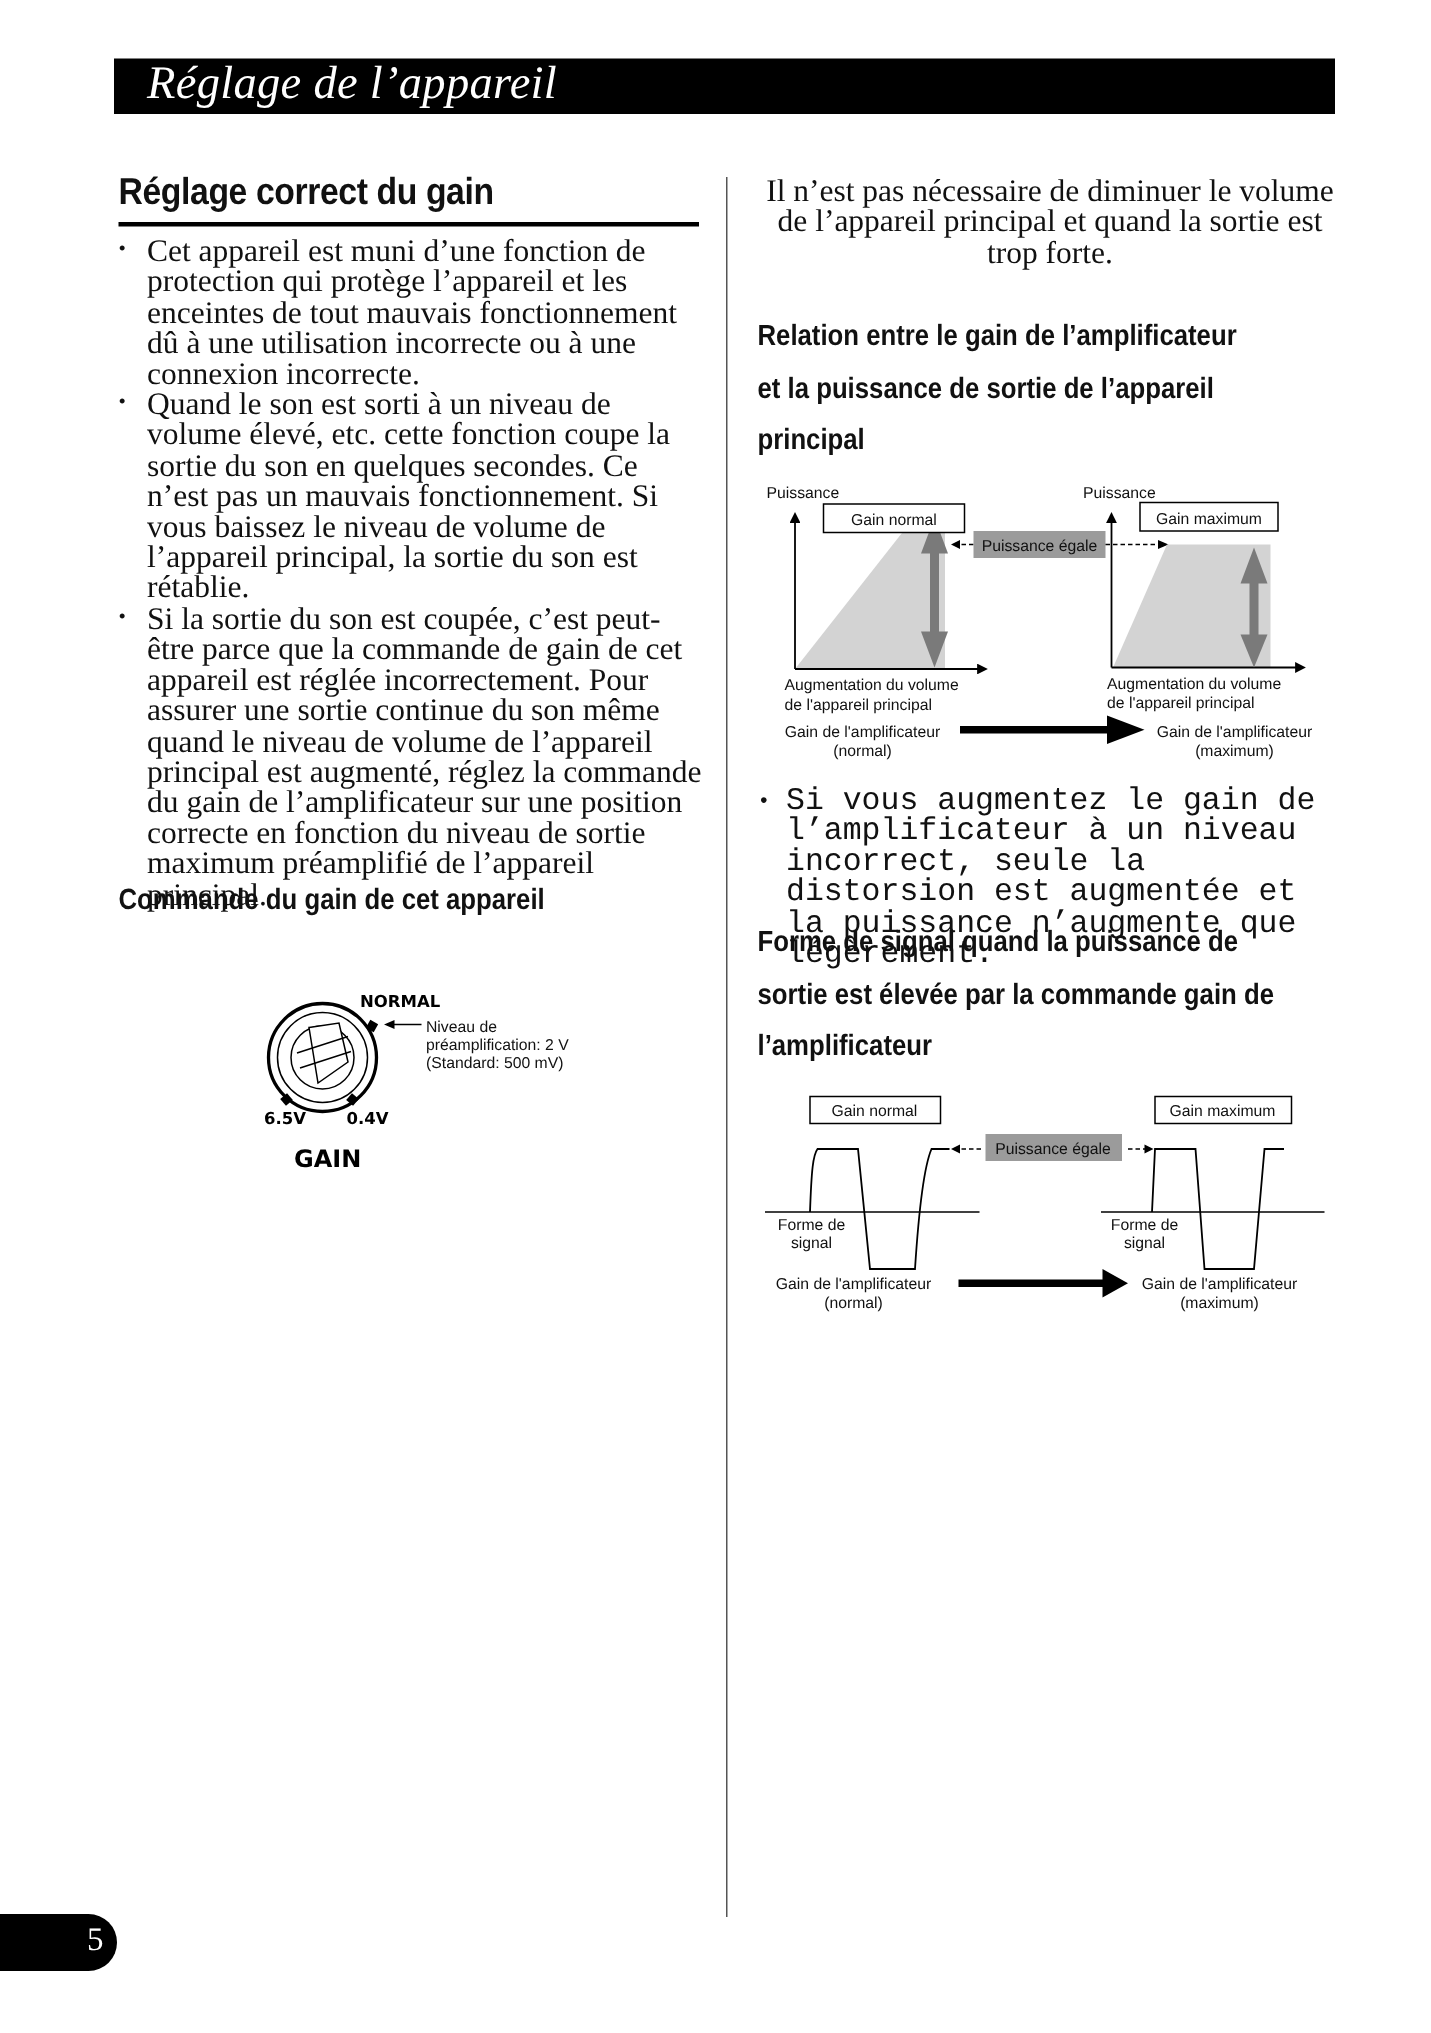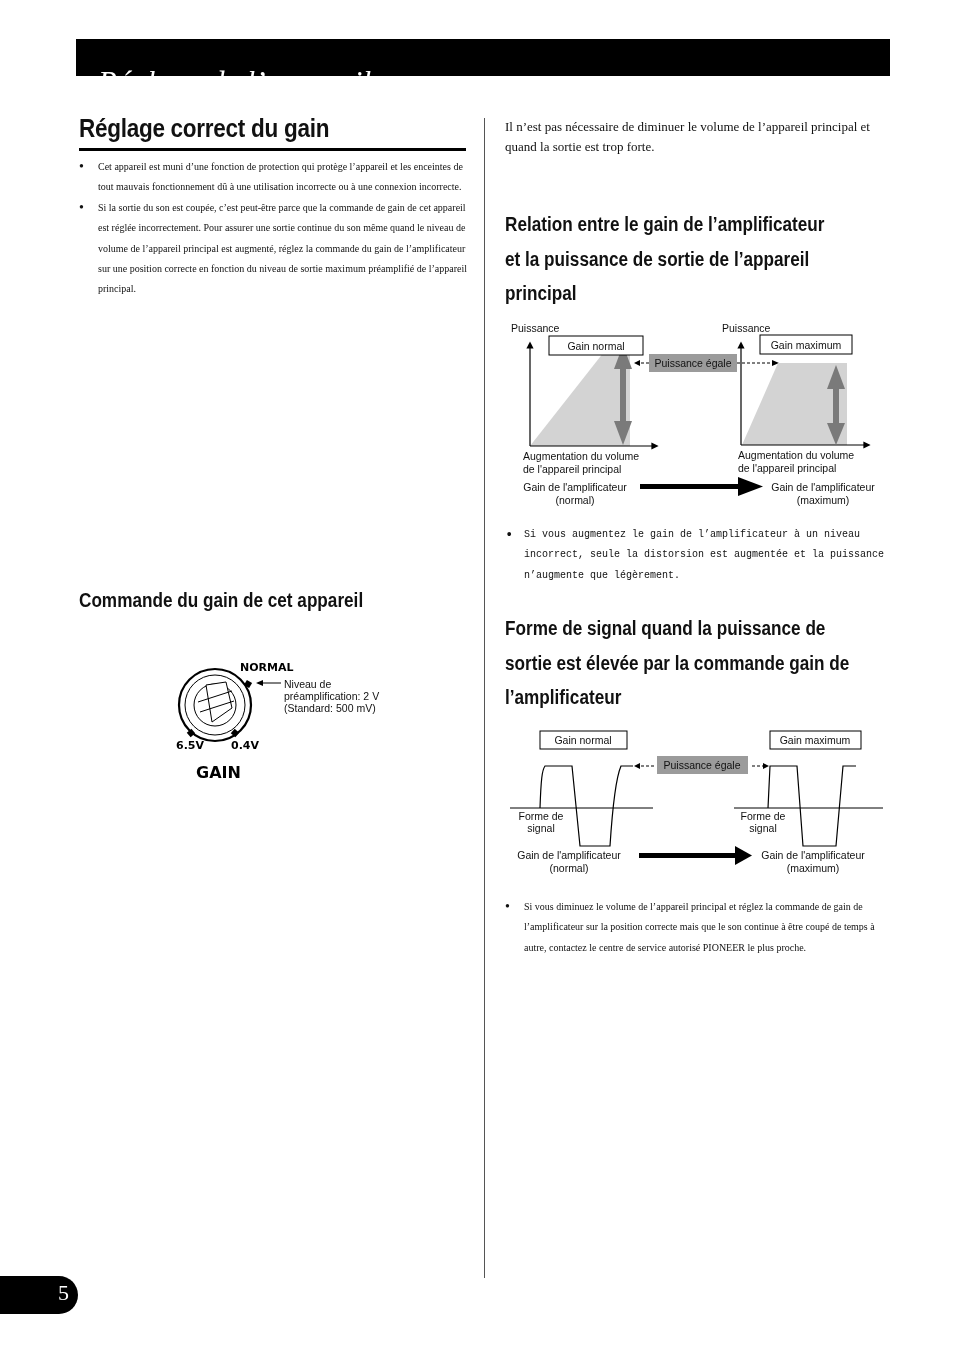--- a/index.html
+++ b/index.html
@@ -1,30 +1,30 @@
 <!DOCTYPE html>
 <html><head>
 <meta charset="utf-8">
 <style>
   html, body { margin:0; padding:0; background:#fff; }
   body { width:954px; height:1355px; position:relative; overflow:hidden; color:#111;
          font-family:"Liberation Serif", serif; }
   .banner { position:absolute; left:76px; top:39px; width:814px; height:37px; background:#000; }
   .banner-title { position:absolute; left:22px; top:-2px; color:#fff; font-style:italic;
-         font-family:"Liberation Serif", serif; font-size:31px; letter-spacing:0.2px;margin-top:28px; }
+         font-family:"Liberation Serif", serif; font-size:31px; letter-spacing:0.2px; }
   .col-divider { position:absolute; left:484px; top:118px; width:1px; height:1160px; background:#555; }
   .h1 { position:absolute; left:79px; top:114px; font-family:"Liberation Sans", sans-serif;
          font-weight:bold; font-size:25px; transform:scaleX(0.9); transform-origin:left; letter-spacing:-0.3px; }
   .h1-rule { position:absolute; left:79px; top:148px; width:387px; height:3px; background:#000; }
   ul.bullets { list-style:none; margin:0; padding:0; position:absolute; }
-  ul.bullets li { position:relative; padding-left:19px; font-size:10px; line-height:20.4px; }
+  ul.bullets li { position:relative; padding-left:19px; font-size:21px; line-height:20.4px; }
   ul.bullets li::before { content:"•"; position:absolute; left:0; top:0; font-size:14px; }
   .h3 { position:absolute; font-family:"Liberation Sans", sans-serif; font-weight:bold;
          font-size:19.5px; transform:scaleX(0.88); transform-origin:left; line-height:34.5px; }
-  .para { position:absolute; font-size:13px; line-height:20.4px; }
+  .para { position:absolute; font-size:21px; line-height:20.4px;text-align:center; }
   .fig-text { font-family:"Liberation Sans", sans-serif; font-size:10.5px; fill:#111; }
   .fig-text-c { font-family:"Liberation Sans", sans-serif; font-size:10.5px; fill:#111; text-anchor:middle; }
   .knob-label { font-family:"DejaVu Sans", sans-serif; font-weight:bold; fill:#000; }
   .page-tab { position:absolute; left:0; top:1276px; width:78px; height:38px; background:#000;
          border-radius:0 19px 19px 0; }
   .page-num { position:absolute; right:9px; top:4px; color:#fff; font-size:22px; font-family:"Liberation Serif", serif; }
   svg { position:absolute; overflow:visible; }
 </style>
 </head>
 <body>
@@ -33,20 +33,21 @@
   <div class="banner-title">Réglage de l’appareil</div>
 </div>
 
 <div class="col-divider"></div>
 
 <div class="h1">Réglage correct du gain</div>
 <div class="h1-rule"></div>
 
 <ul class="bullets" style="left:79px; top:157px; width:390px;">
   <li>Cet appareil est muni d’une fonction de protection qui protège l’appareil et les enceintes de tout mauvais fonctionnement dû à une utilisation incorrecte ou à une connexion incorrecte.</li>
+  <li>Quand le son est sorti à un niveau de volume élevé, etc. cette fonction coupe la sortie du son en quelques secondes. Ce n’est pas un mauvais fonctionnement. Si vous baissez le niveau de volume de l’appareil principal, la sortie du son est rétablie.</li>
   <li>Si la sortie du son est coupée, c’est peut-être parce que la commande de gain de cet appareil est réglée incorrectement. Pour assurer une sortie continue du son même quand le niveau de volume de l’appareil principal est augmenté, réglez la commande du gain de l’amplificateur sur une position correcte en fonction du niveau de sortie maximum préamplifié de l’appareil principal.</li>
 </ul>
 
 <div class="h3" style="left:79px; top:583px;">Commande du gain de cet appareil</div>
 
 <svg style="left:160px; top:650px;" width="260" height="140">
   <g>
     <circle cx="55" cy="55" r="36" fill="none" stroke="#000" stroke-width="2.2"></circle>
     <circle cx="55" cy="55" r="30" fill="none" stroke="#000" stroke-width="1"></circle>
     <circle cx="55" cy="55" r="21" fill="none" stroke="#000" stroke-width="1"></circle>
@@ -168,18 +169,17 @@
   <text class="fig-text-c" x="64" y="147">(normal)</text>
   <g>
     <rect x="134" y="128" width="98" height="5" fill="#000"></rect>
     <path d="M230,121 L247,130.5 L230,140 Z" fill="#000"></path>
   </g>
   <text class="fig-text-c" x="308" y="134">Gain de l'amplificateur</text>
   <text class="fig-text-c" x="308" y="147">(maximum)</text>
 </svg>
 
 <ul class="bullets" style="left:505px; top:897px; width:390px;">
-  <li>Si vous diminuez le volume de l’appareil principal et réglez la commande de gain de l’amplificateur sur la position correcte mais que le son continue à être coupé de temps à autre, contactez le centre de service autorisé PIONEER le plus proche.</li>
 </ul>
 
 <div class="page-tab">
   <span class="page-num">5</span>
 </div>
 
 </body></html>

